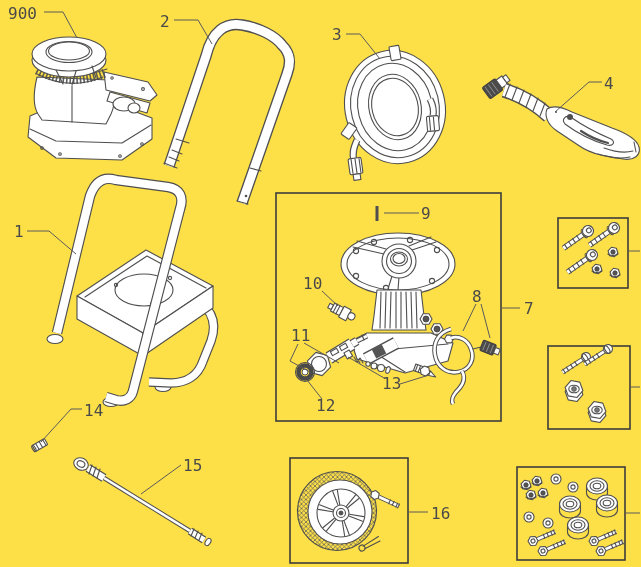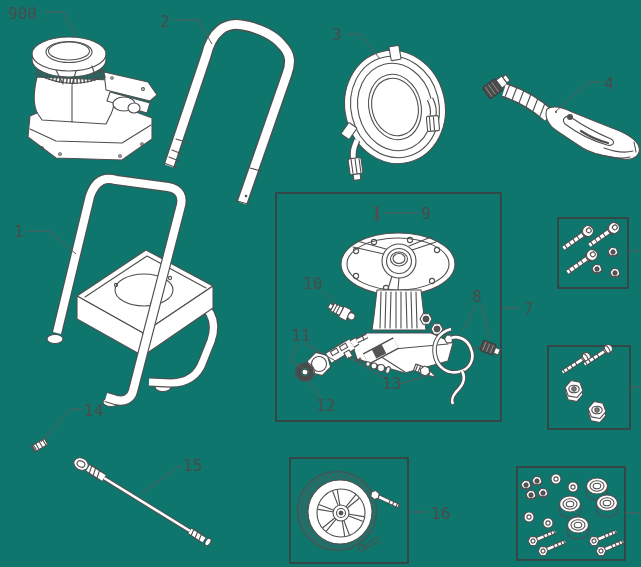--- a/index.html
+++ b/index.html
@@ -1,16 +1,16 @@
 <!DOCTYPE html>
 <html><head>
 <meta charset="utf-8">
 <style>
   html,body{margin:0;padding:0;background:#ffffff;}
-  #stage{position:relative;width:641px;height:567px;background:#0f766e;overflow:hidden;
+  #stage{position:relative;width:641px;height:567px;background:#fde047;overflow:hidden;
          font-family:"DejaVu Sans Mono", monospace;}
   svg{position:absolute;left:0;top:0;}
   .ln   {fill:none;stroke:#4f4f4f;stroke-width:1.1;stroke-linecap:round;stroke-linejoin:round;}
   .lnf  {fill:#ffffff;stroke:#4f4f4f;stroke-width:1.1;stroke-linejoin:round;}
   .dk   {fill:#555555;stroke:#3d3d3d;stroke-width:0.8;}
   .tube {fill:none;stroke:#4f4f4f;stroke-linecap:butt;stroke-linejoin:round;}
   .tin  {fill:none;stroke:#ffffff;stroke-linecap:butt;stroke-linejoin:round;}
   .lead {fill:none;stroke:#5a5a5a;stroke-width:1;}
   .box  {fill:none;stroke:#3d3d3d;stroke-width:1.6;}
   .lbl  {font:16px "DejaVu Sans Mono", monospace;fill:#4a4a4a;}

